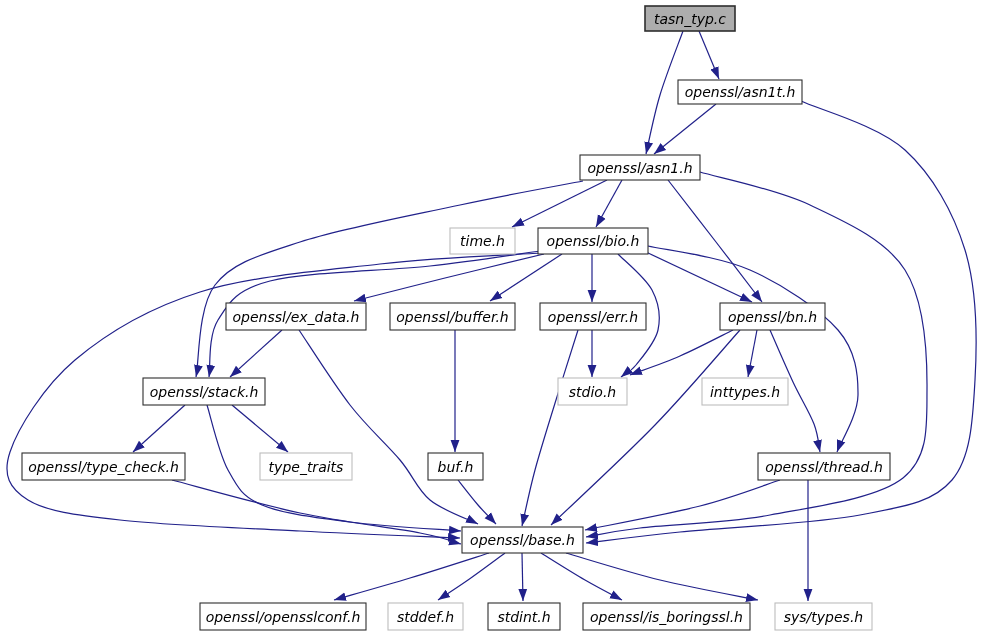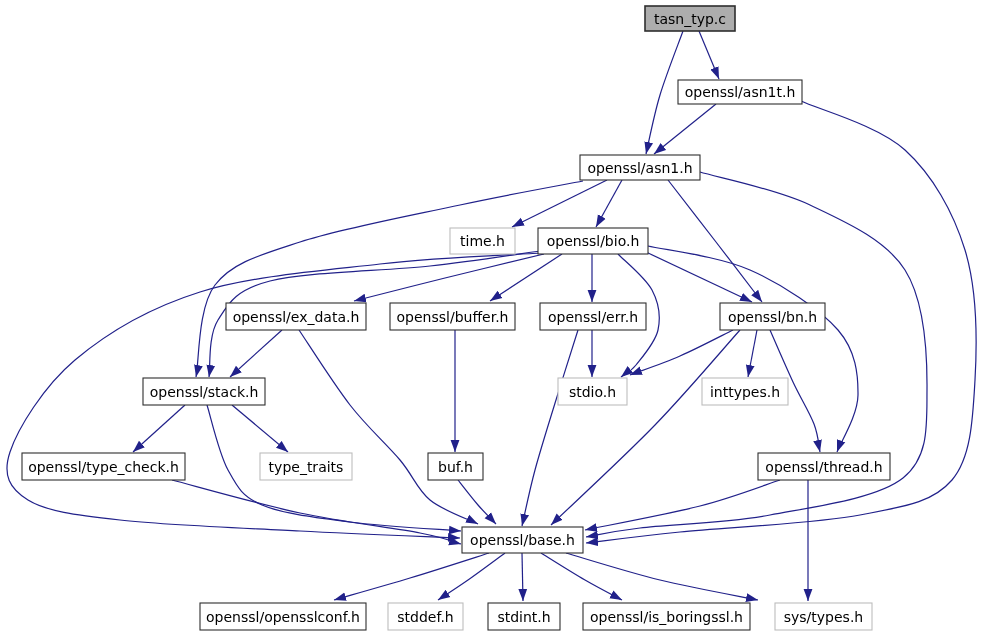--- a/index.html
+++ b/index.html
@@ -6,20 +6,21 @@
     margin: 0;
     padding: 0;
     background: #ffffff;
   }
   #stage {
     position: relative;
     width: 876px;
     height: 635px;
     background: #ffffff;
     font-family: "DejaVu Sans", "Liberation Sans", sans-serif;
+    font-style: italic;
   }
   #graph-svg {
     display: block;
   }
   .node-label {
     font-family: "DejaVu Sans", "Liberation Sans", sans-serif;
     font-size: 14px;
     fill: #000000;
   }
   .edge-path {

